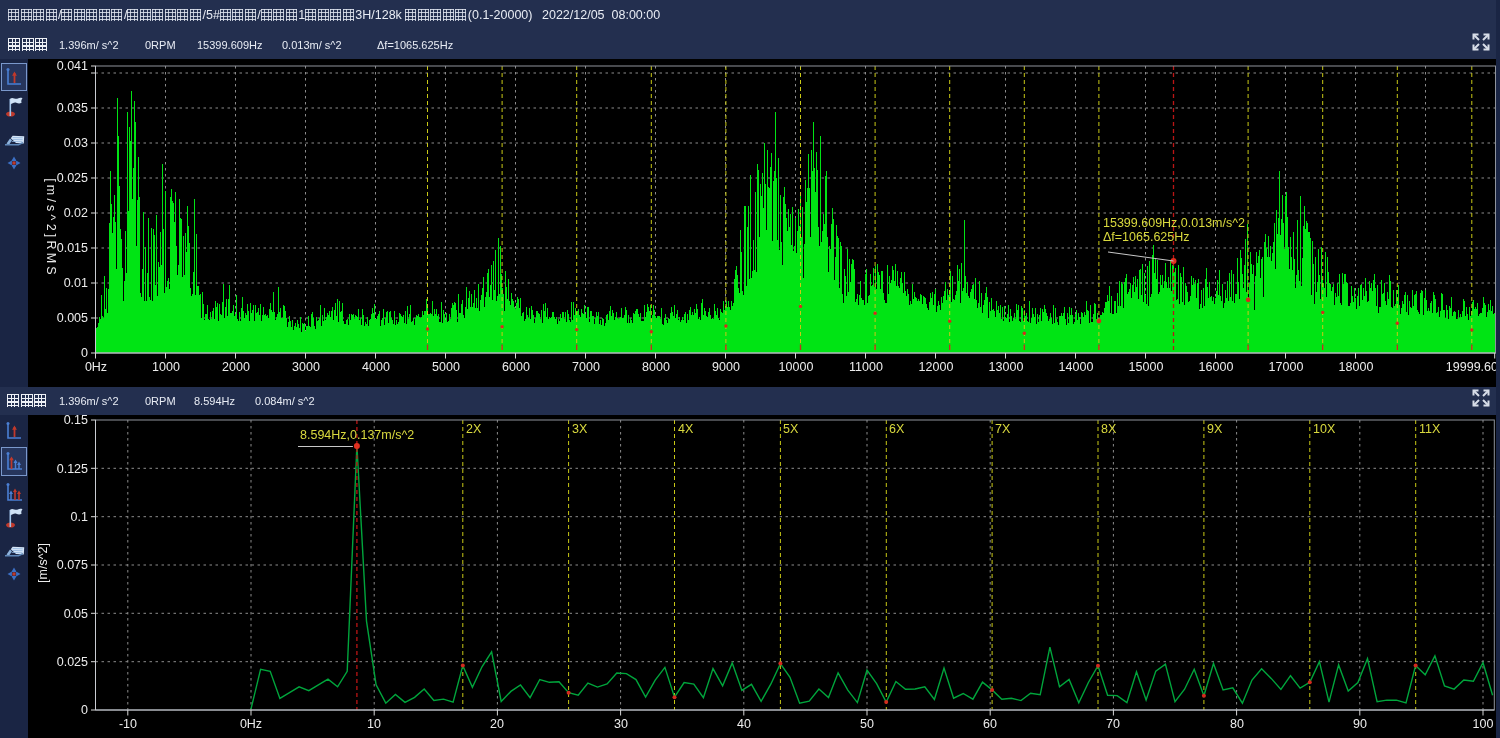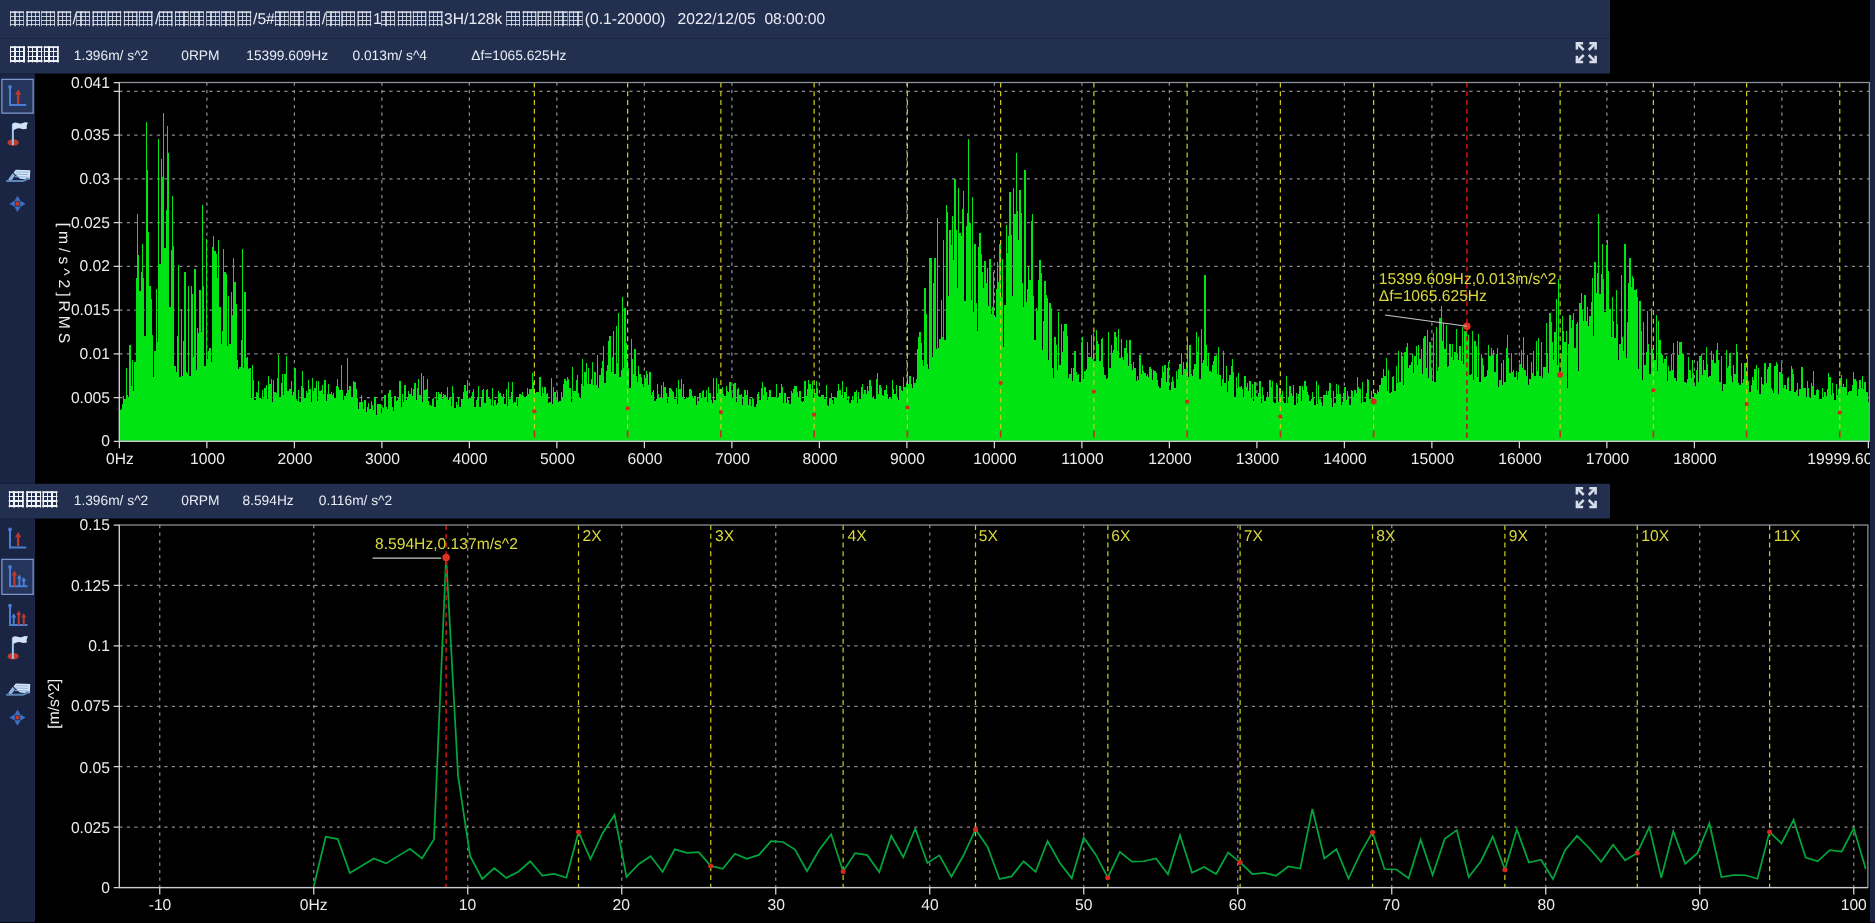--- a/index.html
+++ b/index.html
@@ -1,16 +1,16 @@
 <!DOCTYPE html>
 <html><head><meta charset="utf-8"><style>
 * {margin:0;padding:0;box-sizing:border-box}
 html,body {width:1500px;height:738px;background:#000;overflow:hidden;
   font-family:"Liberation Sans",sans-serif;position:relative}
-.bar {position:absolute;left:0;width:1288px;background:#232f4f;color:#e8ecf4}
+.bar {position:absolute;left:0;width:1500px;background:#232f4f;color:#e8ecf4}
 .t1 {top:0;height:31px;font-size:12.5px;line-height:31px;padding-left:8px}
 .t2 {top:31px;height:28px}
 .t3 {top:387px;height:28px}
 .hrow {font-size:11px;line-height:28px}
 .hrow span {position:absolute;top:0}
 .g {display:inline-block;width:11px;height:11.5px;margin-right:1.5px;vertical-align:-1.5px;
   background:
   repeating-linear-gradient(to bottom,rgba(225,230,240,.85) 0 1px,transparent 1px 3.4px),
   repeating-linear-gradient(to right,rgba(225,230,240,.8) 0 1px,transparent 1px 3.4px);}
 .gb {display:inline-block;width:12px;height:12.5px;margin-right:1.5px;vertical-align:-1.5px;
@@ -27,21 +27,21 @@
 .icon {position:absolute}
 </style></head><body>
 
 <div class="bar t1"><i class="g"></i><i class="g"></i><i class="g"></i><i class="g"></i>/<i class="g"></i><i class="g"></i><i class="g"></i><i class="g"></i><i class="g"></i>/<i class="g"></i><i class="g"></i><i class="g"></i><i class="g"></i><i class="g"></i><i class="g"></i>/5#<i class="g"></i><i class="g"></i><i class="g"></i>/<i class="g"></i><i class="g"></i><i class="g"></i>1<i class="g"></i><i class="g"></i><i class="g"></i><i class="g"></i>3H/128k <i class="g"></i><i class="g"></i><i class="g"></i><i class="g"></i><i class="g"></i>(0.1-20000)<span style="position:absolute;left:542px;top:0">2022/12/05&nbsp; 08:00:00</span></div>
 
 <div class="bar t2 hrow">
  <span style="left:8px"><i class="gb"></i><i class="gb"></i><i class="gb"></i></span>
  <span style="left:59px">1.396m/ s^2</span>
  <span style="left:145px">0RPM</span>
  <span style="left:197px">15399.609Hz</span>
- <span style="left:282px">0.013m/ s^4</span>
+ <span style="left:282px">0.013m/ s^2</span>
  <span style="left:377px">Δf=1065.625Hz</span>
  <span class="exp"><svg width="20" height="22" viewBox="0 0 20 22">
 <g stroke="#d7dde8" stroke-width="2" fill="none">
 <path d="M8 9L2.5 3.5M12 9L17.5 3.5M8 13L2.5 18.5M12 13L17.5 18.5"></path>
 <path d="M2.5 8.5V3.5H7.5M12.5 3.5H17.5V8.5M2.5 13.5V18.5H7.5M12.5 18.5H17.5V13.5" stroke-width="2"></path>
 </g>
       </svg></span>
 </div>
 
 <div class="side" style="top:59px;height:328px">
@@ -145,21 +145,21 @@
   <path d="M1108 252L1173.5 261" stroke="#c8c8c8" stroke-width="1"></path>
   <text class="yl" x="1103" y="227">15399.609Hz,0.013m/s^2</text>
   <text class="yl" x="1103" y="241">Δf=1065.625Hz</text>
 </svg>
 
 <div class="bar t3 hrow">
  <span style="left:7px"><i class="gb"></i><i class="gb"></i><i class="gb"></i></span>
  <span style="left:59px">1.396m/ s^2</span>
  <span style="left:145px">0RPM</span>
  <span style="left:194px">8.594Hz</span>
- <span style="left:255px">0.116m/ s^2</span>
+ <span style="left:255px">0.084m/ s^2</span>
  <span class="exp"><svg width="20" height="22" viewBox="0 0 20 22">
 <g stroke="#d7dde8" stroke-width="2" fill="none">
 <path d="M8 9L2.5 3.5M12 9L17.5 3.5M8 13L2.5 18.5M12 13L17.5 18.5"></path>
 <path d="M2.5 8.5V3.5H7.5M12.5 3.5H17.5V8.5M2.5 13.5V18.5H7.5M12.5 18.5H17.5V13.5" stroke-width="2"></path>
 </g>
       </svg></span>
 </div>
 
 <div class="side" style="top:415px;height:323px">
   <svg class="icon" style="left:5px;top:6px" width="18" height="20" viewBox="0 0 18 20">

